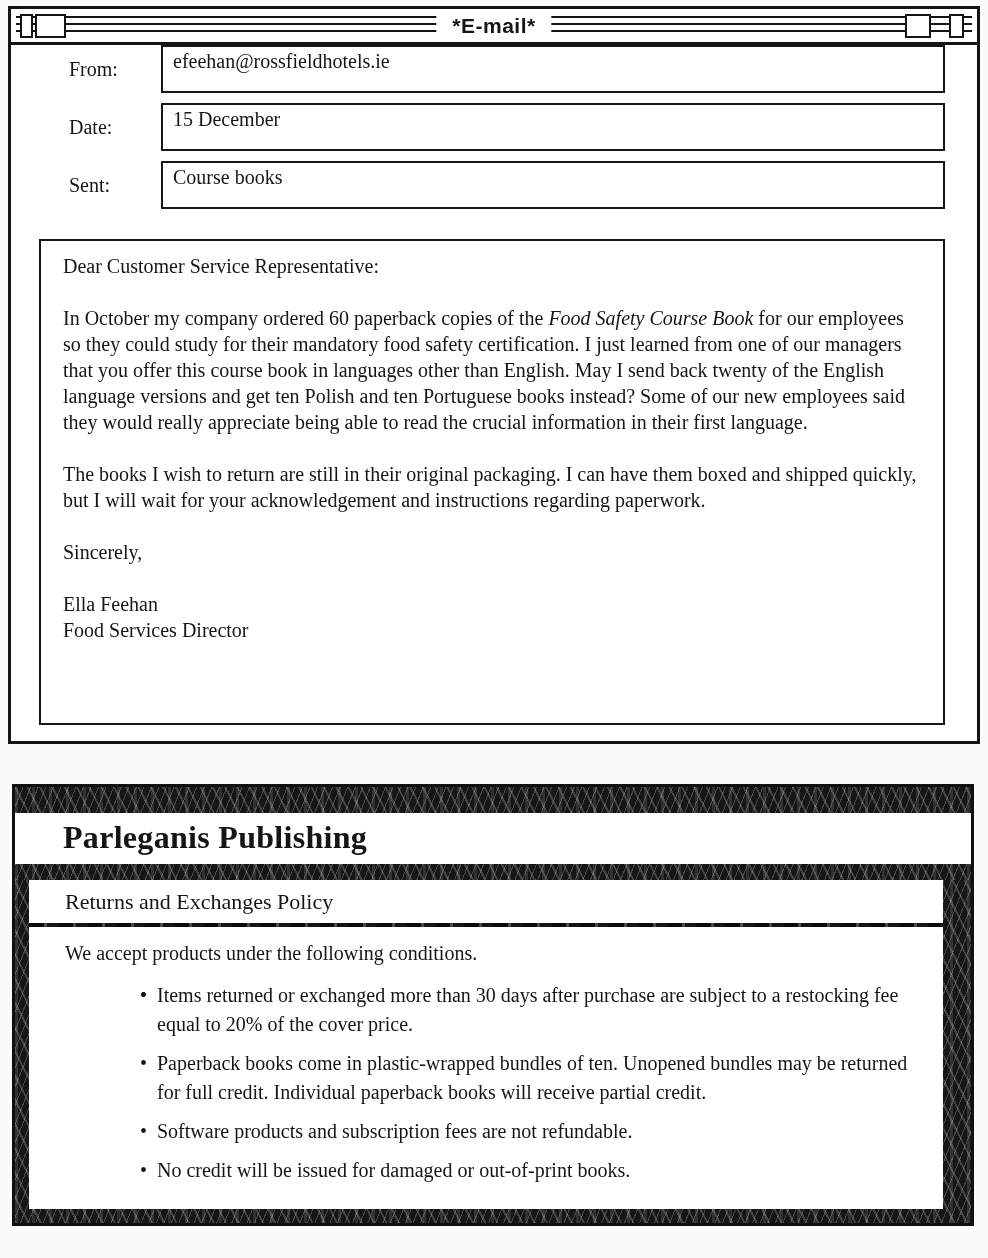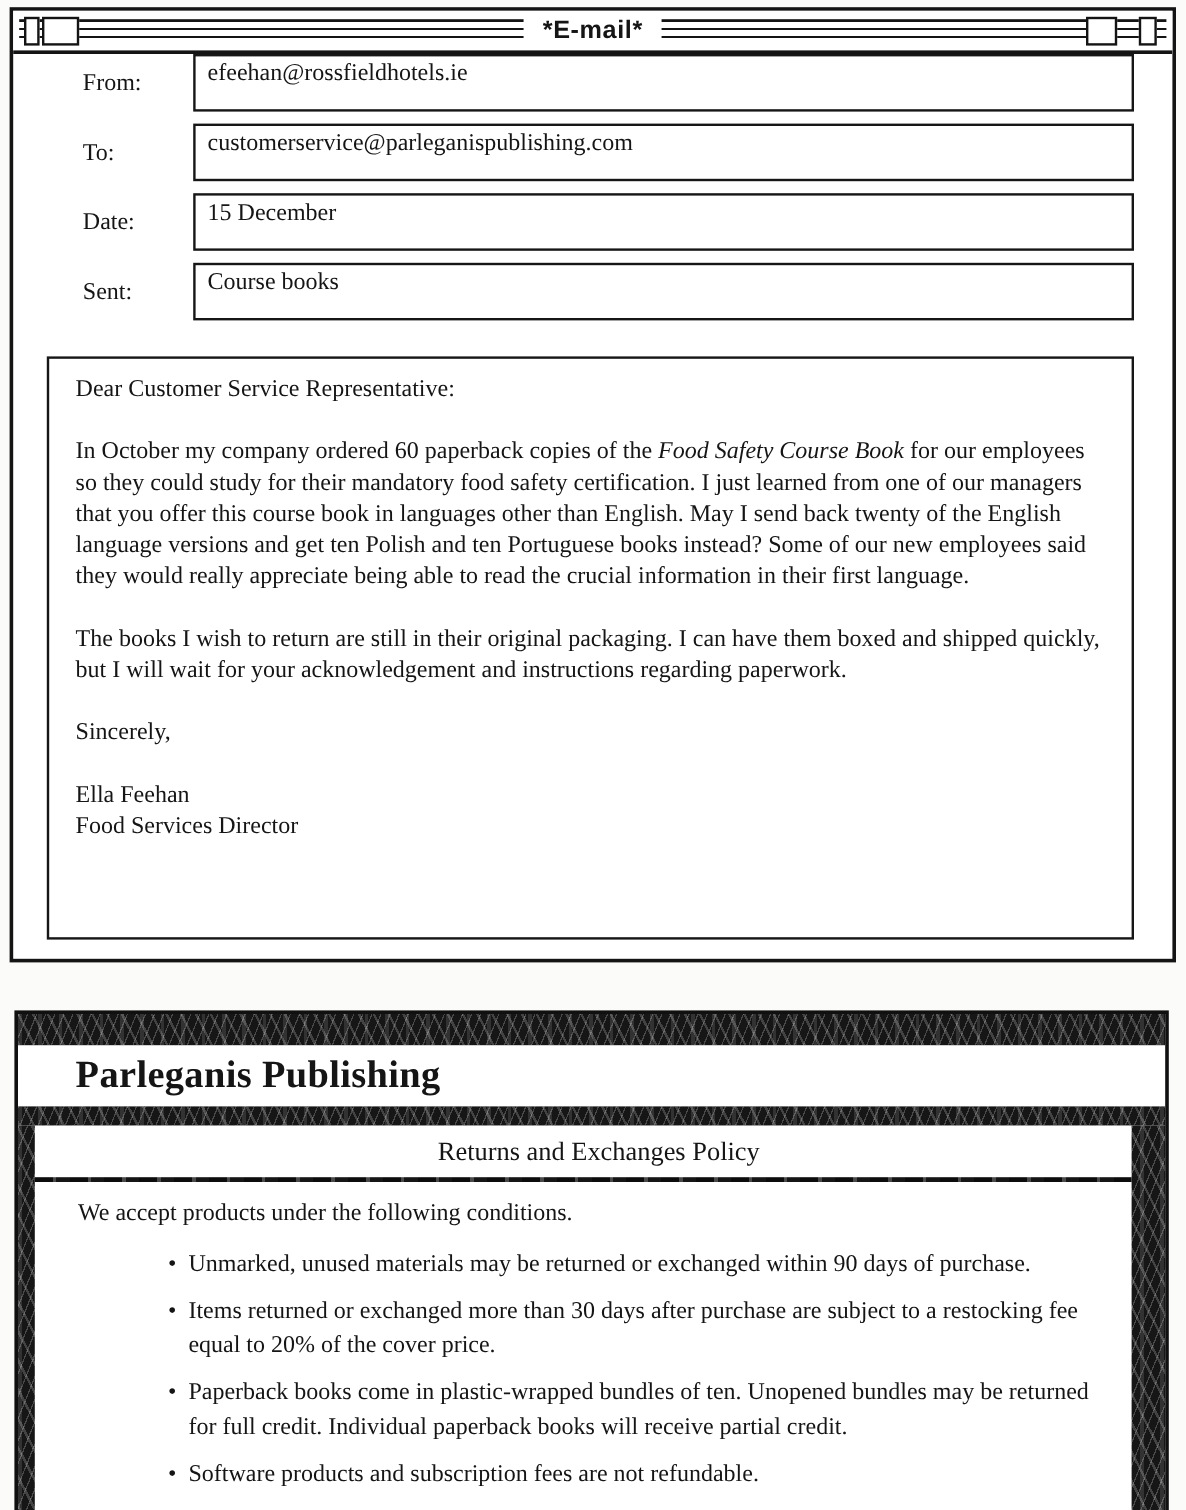--- a/index.html
+++ b/index.html
@@ -100,21 +100,20 @@
     font-size: 32px;
     font-weight: bold;
     letter-spacing: 0.3px;
   }
   .flyer-band-mid { height: 16px; }
   .flyer-lower { padding: 0 28px 14px 14px; }
   .flyer-lower-inner { background: #fff; }
   .policy-row {
     padding: 9px 10px 8px 36px;
     font-size: 22px;
-    text-align: center;
   }
   .thin-div {
     height: 4px;
     background: repeating-linear-gradient(to right, #0c0c0c 0 15px, #4a4a4a 15px 18px, #161616 18px 29px);
   }
   .flyer-body {
     padding: 12px 10px 14px 36px;
     font-size: 20px;
     line-height: 29px;
   }
@@ -148,24 +147,20 @@
     <div class="wbox edge-right"></div>
     <div class="titlebar-label">*E-mail*</div>
   </div>
 
   <div class="email-header">
     <div class="hdr-row">
       <div class="hdr-label">From:</div>
       <div class="hdr-value">efeehan@rossfieldhotels.ie</div>
     </div>
     <div class="hdr-row">
-      <div class="hdr-label">To:</div>
-      <div class="hdr-value">customerservice@parleganispublishing.com</div>
-    </div>
-    <div class="hdr-row">
       <div class="hdr-label">Date:</div>
       <div class="hdr-value">15 December</div>
     </div>
     <div class="hdr-row">
       <div class="hdr-label">Sent:</div>
       <div class="hdr-value">Course books</div>
     </div>
   </div>
 
   <div class="email-body">
@@ -187,23 +182,23 @@
 
   <div class="tex flyer-band-mid"></div>
 
   <div class="tex flyer-lower">
     <div class="flyer-lower-inner">
       <div class="policy-row">Returns and Exchanges Policy</div>
       <div class="thin-div"></div>
       <div class="flyer-body">
         <p class="flyer-intro">We accept products under the following conditions.</p>
         <ul>
-          <li><span class="bullet-dot">•</span><span>Unmarked, unused materials may be returned or exchanged within 90 days of purchase.</span></li>
+          <li><span class="bullet-dot">•</span></li>
           <li><span class="bullet-dot">•</span><span>Items returned or exchanged more than 30 days after purchase are subject to a restocking fee equal to 20% of the cover price.</span></li>
           <li><span class="bullet-dot">•</span><span>Paperback books come in plastic-wrapped bundles of ten. Unopened bundles may be returned for full credit. Individual paperback books will receive partial credit.</span></li>
           <li><span class="bullet-dot">•</span><span>Software products and subscription fees are not refundable.</span></li>
-          <li><span class="bullet-dot">•</span></li>
+          <li><span class="bullet-dot">•</span><span>No credit will be issued for damaged or out-of-print books.</span></li>
         </ul>
       </div>
     </div>
   </div>
 
 </div>
 
 </body></html>

